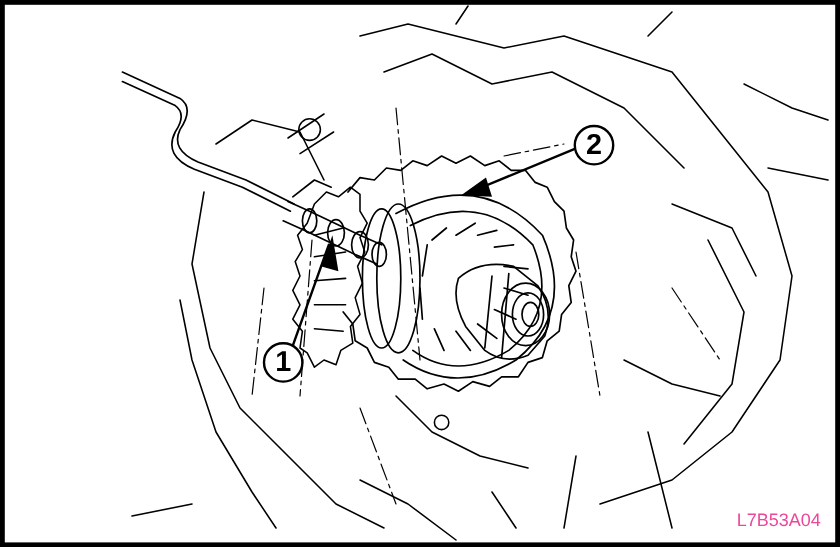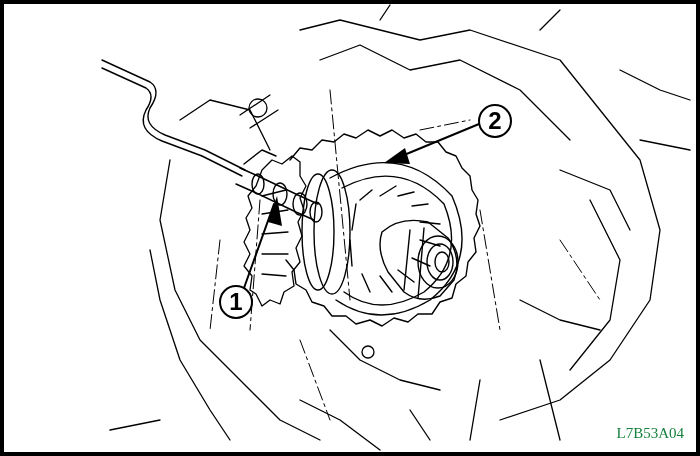--- a/index.html
+++ b/index.html
@@ -27,23 +27,23 @@
     box-sizing: border-box;
     display: flex; align-items: center; justify-content: center;
     font-family: "Liberation Sans", sans-serif;
     font-weight: bold;
     font-size: 24px;
     color: #000;
   }
   .fig-code {
     position: absolute;
     right: 16px; bottom: 14px;
-    font-family: Liberation Serif, serif;
+    font-family: Liberation Sans, sans-serif;
     font-size: 15px;
-    color: #15803d;
+    color: #ec4899;
     margin-top: 36px;
   }
 </style>
 </head>
 <body>
 
 <div class="figure">
   <svg class="art" width="700" height="456" viewBox="0 0 700 456" fill="none" stroke="#000" stroke-linecap="round" stroke-linejoin="round">
 
     <g stroke-width="1.3">

